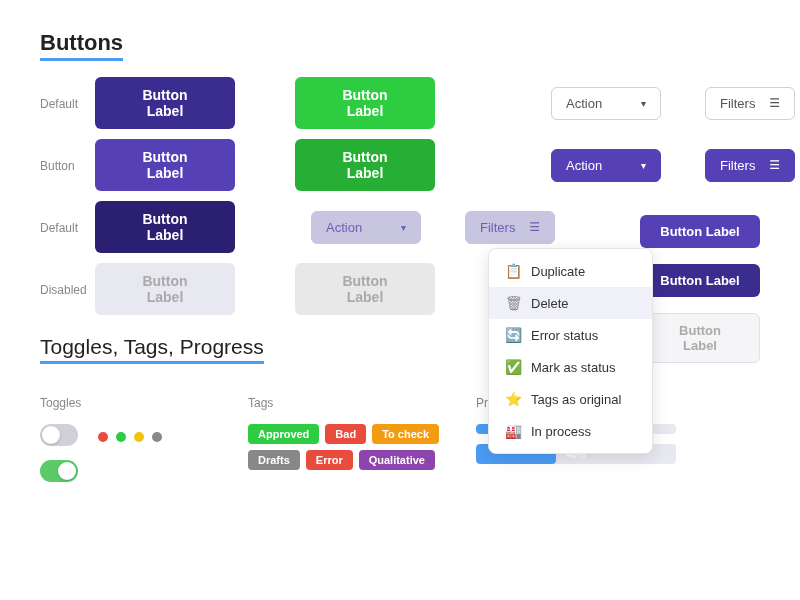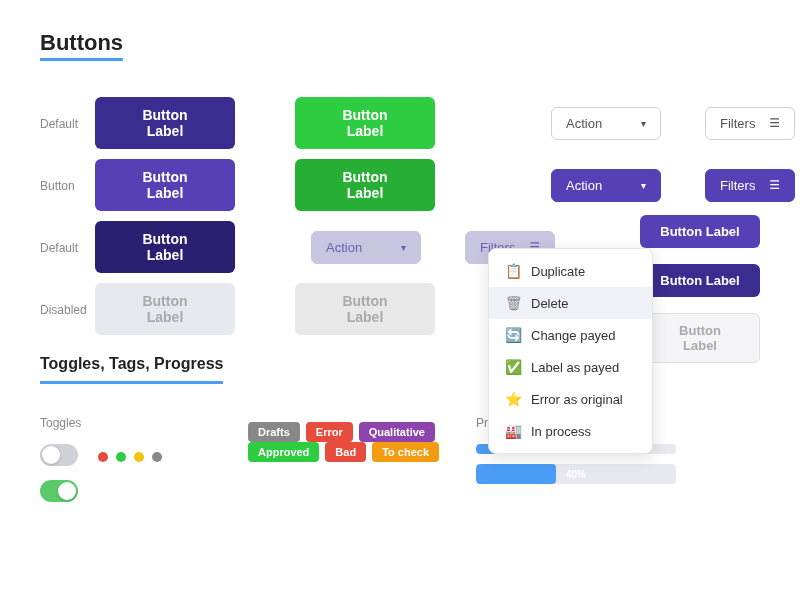--- a/index.html
+++ b/index.html
@@ -17,21 +17,21 @@
     }
 
     
     .section-title {
       font-size: 22px;
       font-weight: 700;
       color: #222;
       border-bottom: 3px solid #4B9CF5;
       display: inline-block;
       padding-bottom: 2px;
-      margin-bottom: 36px;
+      margin-bottom: 16px;
     }
 
     .row-label {
       font-size: 12px;
       color: #888;
       width: 55px;
       display: inline-block;
       vertical-align: middle;
     }
 
@@ -286,26 +286,26 @@
       left: 50%;
       top: 50%;
       transform: translate(-50%, -50%);
       font-size: 10px;
       color: #fff;
       font-weight: 600;
       z-index: 1;
     }
 
     .section2-title {
-      font-size: 16px;
-      font-weight: 700;
+      font-size: 21px;
+      font-weight: 400;
       color: #222;
       border-bottom: 3px solid #4B9CF5;
       display: inline-block;
-      padding-bottom: 8px;
+      padding-bottom: 2px;
       margin-bottom: 15px;
     }
   </style>
 </head>
 <body>
 
 <div class="page">
   
   <div class="section-title">Buttons</div>
 
@@ -399,29 +399,29 @@
     <div class="dropdown-item">
       <span class="dropdown-icon">📋</span>
       <span>Duplicate</span>
     </div>
     <div class="dropdown-item active-item">
       <span class="dropdown-icon">🗑</span>
       <span>Delete</span>
     </div>
     <div class="dropdown-item">
       <span class="dropdown-icon">🔄</span>
-      <span>Change payed</span>
+      <span>Error status</span>
     </div>
     <div class="dropdown-item">
       <span class="dropdown-icon">✅</span>
-      <span>Label as payed</span>
+      <span>Mark as status</span>
     </div>
     <div class="dropdown-item">
       <span class="dropdown-icon">⭐</span>
-      <span>Error as original</span>
+      <span>Tags as original</span>
     </div>
     <div class="dropdown-item">
       <span class="dropdown-icon">🏭</span>
       <span>In process</span>
     </div>
   </div>
 
   
   <div style="position:absolute; top:165px; right:40px; display:flex; flex-direction:column; gap:16px;">
     <div style="height:34px;"></div>
@@ -444,29 +444,30 @@
             <div class="dot" style="background:#E74C3C;"></div>
             <div class="dot" style="background:#2ECC40;"></div>
             <div class="dot" style="background:#F1C40F;"></div>
             <div class="dot" style="background:#888;"></div>
           </div>
         </div>
         <div class="toggle on"></div>
       </div>
 
       <div style="width:200px;">
+        <div class="subsection-title">Tags</div>
+        <div class="tags-group">
+          <span class="tag tag-green">Approved</span>
+          <span class="tag tag-red">Bad</span>
+          <span class="tag tag-orange">To check</span>
+        </div>
         <div class="tags-group" style="margin-top:6px;">
           <span class="tag tag-gray">Drafts</span>
           <span class="tag tag-pink">Error</span>
           <span class="tag tag-purple">Qualitative</span>
-        </div>
-        <div class="tags-group">
-          <span class="tag tag-green">Approved</span>
-          <span class="tag tag-red">Bad</span>
-          <span class="tag tag-orange">To check</span>
         </div>
       </div>
 
       <div style="width:220px;">
         <div class="subsection-title">Progress bar</div>
         <div class="progress-bar-outer">
           <div class="progress-bar-inner" style="width:70%;"></div>
         </div>
         <div class="progress-bar-outer2">
           <div class="progress-bar-inner2" style="width:40%;">

